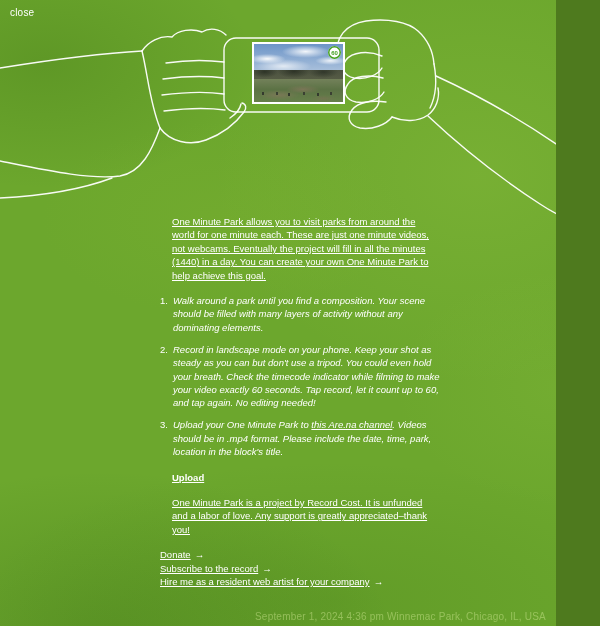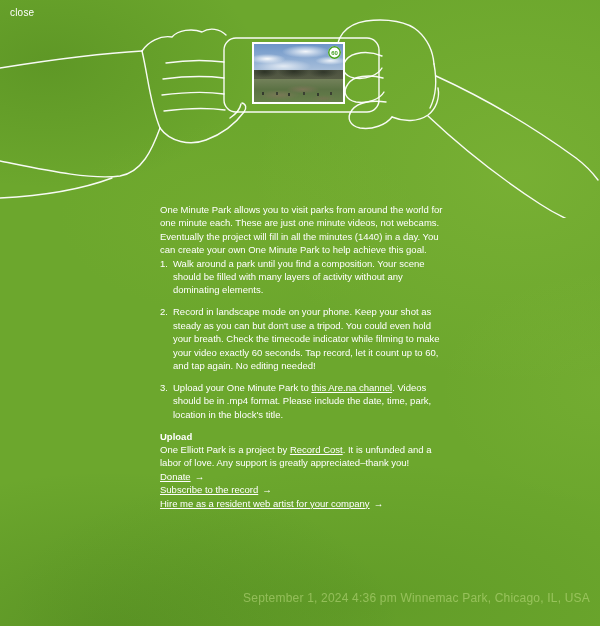--- a/index.html
+++ b/index.html
@@ -1,18 +1,18 @@
 <!DOCTYPE html>
 <html><head>
 <meta charset="utf-8">
 <style>
   html,body{margin:0;padding:0;}
   body{font-family:"Liberation Sans", sans-serif; background:#4e7a1e;}
   .page{
-    position:relative; width:600px; height:626px; overflow:hidden;
+    position:relative; width:556px; height:626px; overflow:hidden;
     background-color:#6ca72d;
     background-image:
       radial-gradient(ellipse 300px 180px at 8% 10%, rgba(40,90,10,0.20), transparent 70%),
       radial-gradient(ellipse 420px 240px at 18% 102%, rgba(30,80,8,0.22), transparent 70%),
       radial-gradient(ellipse 380px 300px at 86% 28%, rgba(195,232,95,0.13), transparent 70%),
       radial-gradient(ellipse 500px 200px at 60% 96%, rgba(40,95,10,0.15), transparent 70%),
       radial-gradient(ellipse 240px 170px at 101% 62%, rgba(175,218,85,0.10), transparent 70%),
       radial-gradient(ellipse 260px 140px at 40% 35%, rgba(130,180,50,0.25), transparent 70%);
     color:#fff;
   }
@@ -55,35 +55,35 @@
     box-shadow: 14px 0 0 #3a4032, 26px 1px 0 #31372b, 41px 0 0 #3a4032, 55px 1px 0 #343a2e, 68px 0 0 #3a4032;
   }
   .timer-badge{
     position:absolute; right:2px; top:2px; width:13px; height:13px; border-radius:50%;
     background:#fff; box-shadow: inset 0 0 0 1.5px #44a01f;
     display:flex; align-items:center; justify-content:center;
     font-size:6px; font-weight:bold; color:#3f9e1f; line-height:1;
   }
   
   .content{position:absolute; left:160px; top:203px; width:287px; font-size:9.5px; line-height:13.4px;}
-  .content p{margin:0;}
+  .content p{margin:12px;text-decoration:underline;}
   .intro{margin:0 0 24px 0;}
   .h{font-weight:bold; margin:0 0 6px 0;}
   .steps{list-style:none; margin:0; padding:0;}
   .steps li{display:flex; margin:0 0 8.5px 0;}
   .steps .num{flex:0 0 13px;}
-  .steps .step-text{flex:1;}
+  .steps .step-text{flex:1;font-style:italic;}
   .support-h{margin-top:18px;}
   .support-p{margin:0 0 8px 0;}
   .ilink{text-decoration:underline; cursor:pointer;}
   .flink{display:block; color:#fff; text-decoration:none; cursor:pointer;}
   .flabel{text-decoration:underline;margin-top:7px;}
   .farrow{margin-left:4px; text-decoration:none;}
   .caption{
-    position:absolute; right:10px; top:591px; font-size:12px;
+    position:absolute; right:10px; top:611px; font-size:10px;
     color:rgba(210,235,150,0.45); letter-spacing:.2px;
   }
 </style>
 </head>
 <body>
 
 <div class="page">
 
   <div class="close-btn">close</div>
 
@@ -137,21 +137,21 @@
         <span class="step-text">Record in landscape mode on your phone. Keep your shot as steady as you can but don't use a tripod. You could even hold your breath. Check the timecode indicator while filming to make your video exactly 60 seconds. Tap record, let it count up to 60, and tap again. No editing needed!</span>
       </li>
       <li>
         <span class="num">3.</span>
         <span class="step-text"><span>Upload your One Minute Park to </span><span class="ilink">this Are.na channel</span><span>. Videos should be in .mp4 format. Please include the date, time, park, location in the block's title.</span></span>
       </li>
     </ol>
 
     <p class="h support-h">Upload</p>
 
-    <p class="support-p"><span>One Elliott Park is a project by </span><span class="ilink">Record Cost</span><span>. It is unfunded and a labor of love. Any support is greatly appreciated–thank you!</span></p>
+    <p class="support-p"><span>One Minute Park is a project by </span><span class="ilink">Record Cost</span><span>. It is unfunded and a labor of love. Any support is greatly appreciated–thank you!</span></p>
 
     <a class="flink"><span class="flabel">Donate</span><span class="farrow">→</span></a>
     <a class="flink"><span class="flabel">Subscribe to the record</span><span class="farrow">→</span></a>
     <a class="flink"><span class="flabel">Hire me as a resident web artist for your company</span><span class="farrow">→</span></a>
 
   </div>
 
   <div class="caption">September 1, 2024 4:36 pm Winnemac Park, Chicago, IL, USA</div>
 
 </div>

